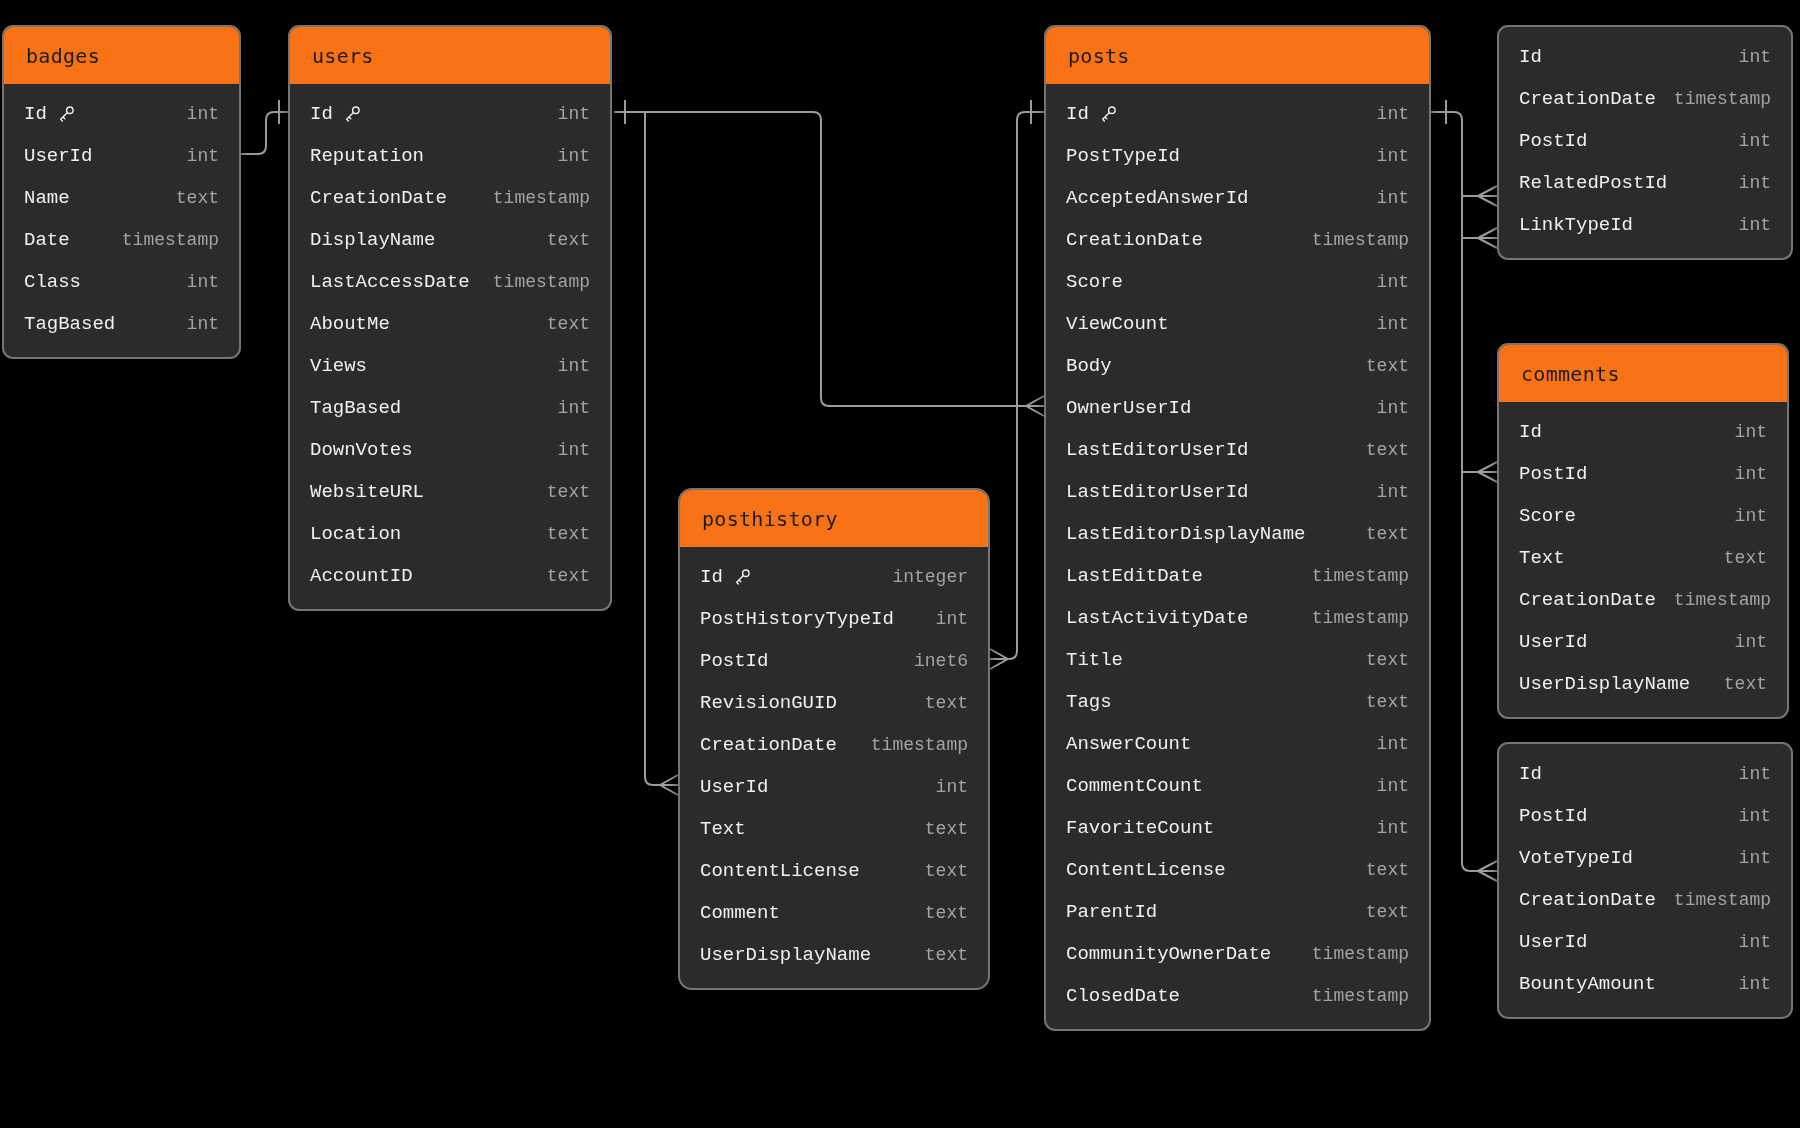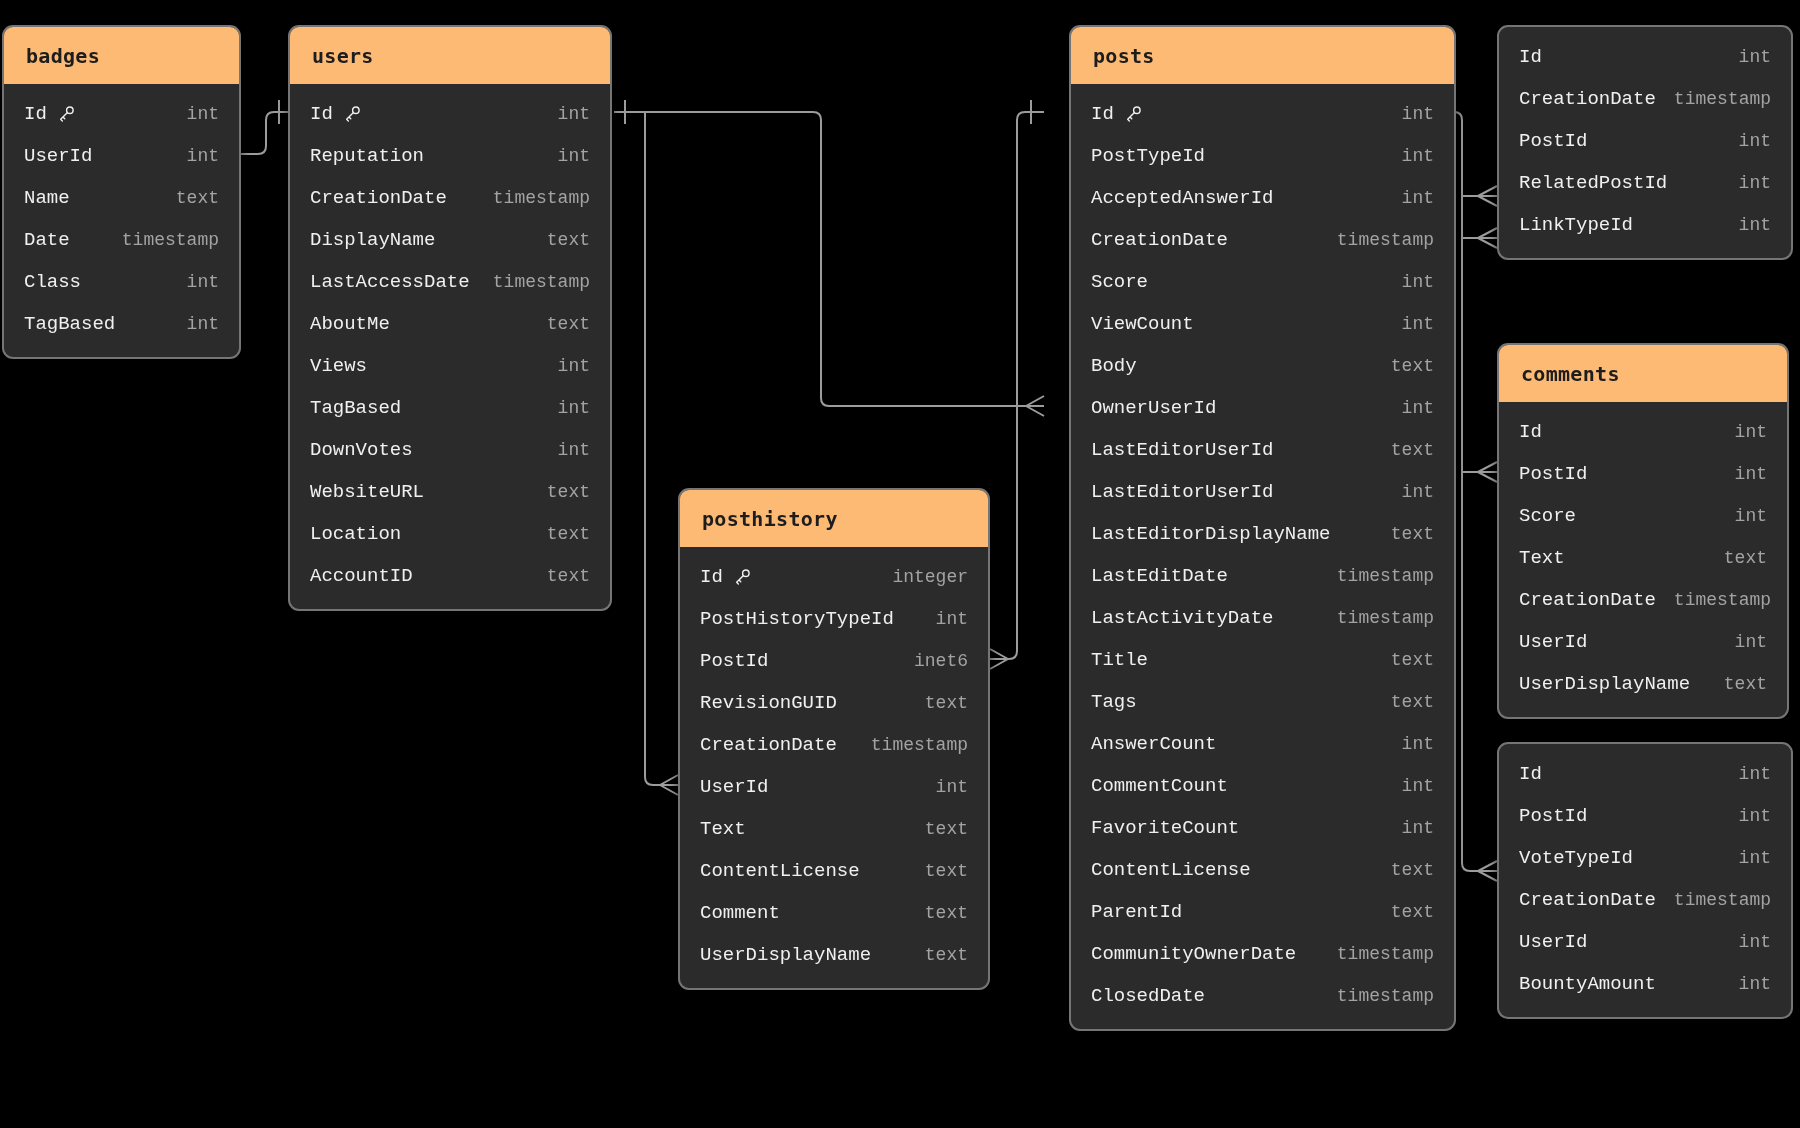--- a/index.html
+++ b/index.html
@@ -14,46 +14,46 @@
   .table{
     position:absolute;z-index:2;
     background:#2b2b2b;
     border:2px solid #757575;
     border-radius:11px;
     box-sizing:border-box;
     box-shadow:0 3px 10px rgba(0,0,0,.65);
     overflow:hidden;
   }
   .table-header{
-    background:#fdba74;
+    background:#f97316;
     height:57px;
     display:flex;align-items:center;
     padding:0 22px;
     color:#1d1d1d;
-    font-size:20px;font-weight:bold;
+    font-size:20px;font-weight:normal;
     letter-spacing:.3px;
   }
   .table-body{padding:9px 0 12px 0;font-family:Liberation Mono, monospace;}
   .row{
     height:42px;
     display:flex;align-items:center;justify-content:space-between;
     padding:0 20px;
   }
   .col-name{
     color:#f0f0f0;font-size:19px;
     display:flex;align-items:center;gap:9px;white-space:nowrap;
   }
   .col-type{color:#a3a3a3;font-size:18px;white-space:nowrap;margin-left:18px;}
   .key-icon{flex:0 0 auto;display:inline-block;}
 
   
   .t-badges     {left:2px;    top:25px;  width:239px;}
   .t-users      {left:288px;  top:25px;  width:324px;}
-  .t-posthistory{left:678px;  top:488px; width:312px;}
-  .t-posts      {left:1044px; top:25px;  width:387px;margin-left:25px;}
+  .t-posthistory{left:678px;  top:488px; width:312px;border-radius:14px;}
+  .t-posts      {left:1044px; top:25px;  width:387px;}
   .t-postlinks  {left:1497px; top:25px;  width:296px;}
   .t-comments   {left:1497px; top:343px; width:292px;}
   .t-votes      {left:1497px; top:742px; width:296px;}
 </style>
 </head>
 <body>
 
 <svg id="relations-svg" width="1800" height="1128" viewBox="0 0 1800 1128">
 
   <path d="M241 154 H258 Q266 154 266 146 V120 Q266 112 274 112 H290 M279 100 V124"></path>

